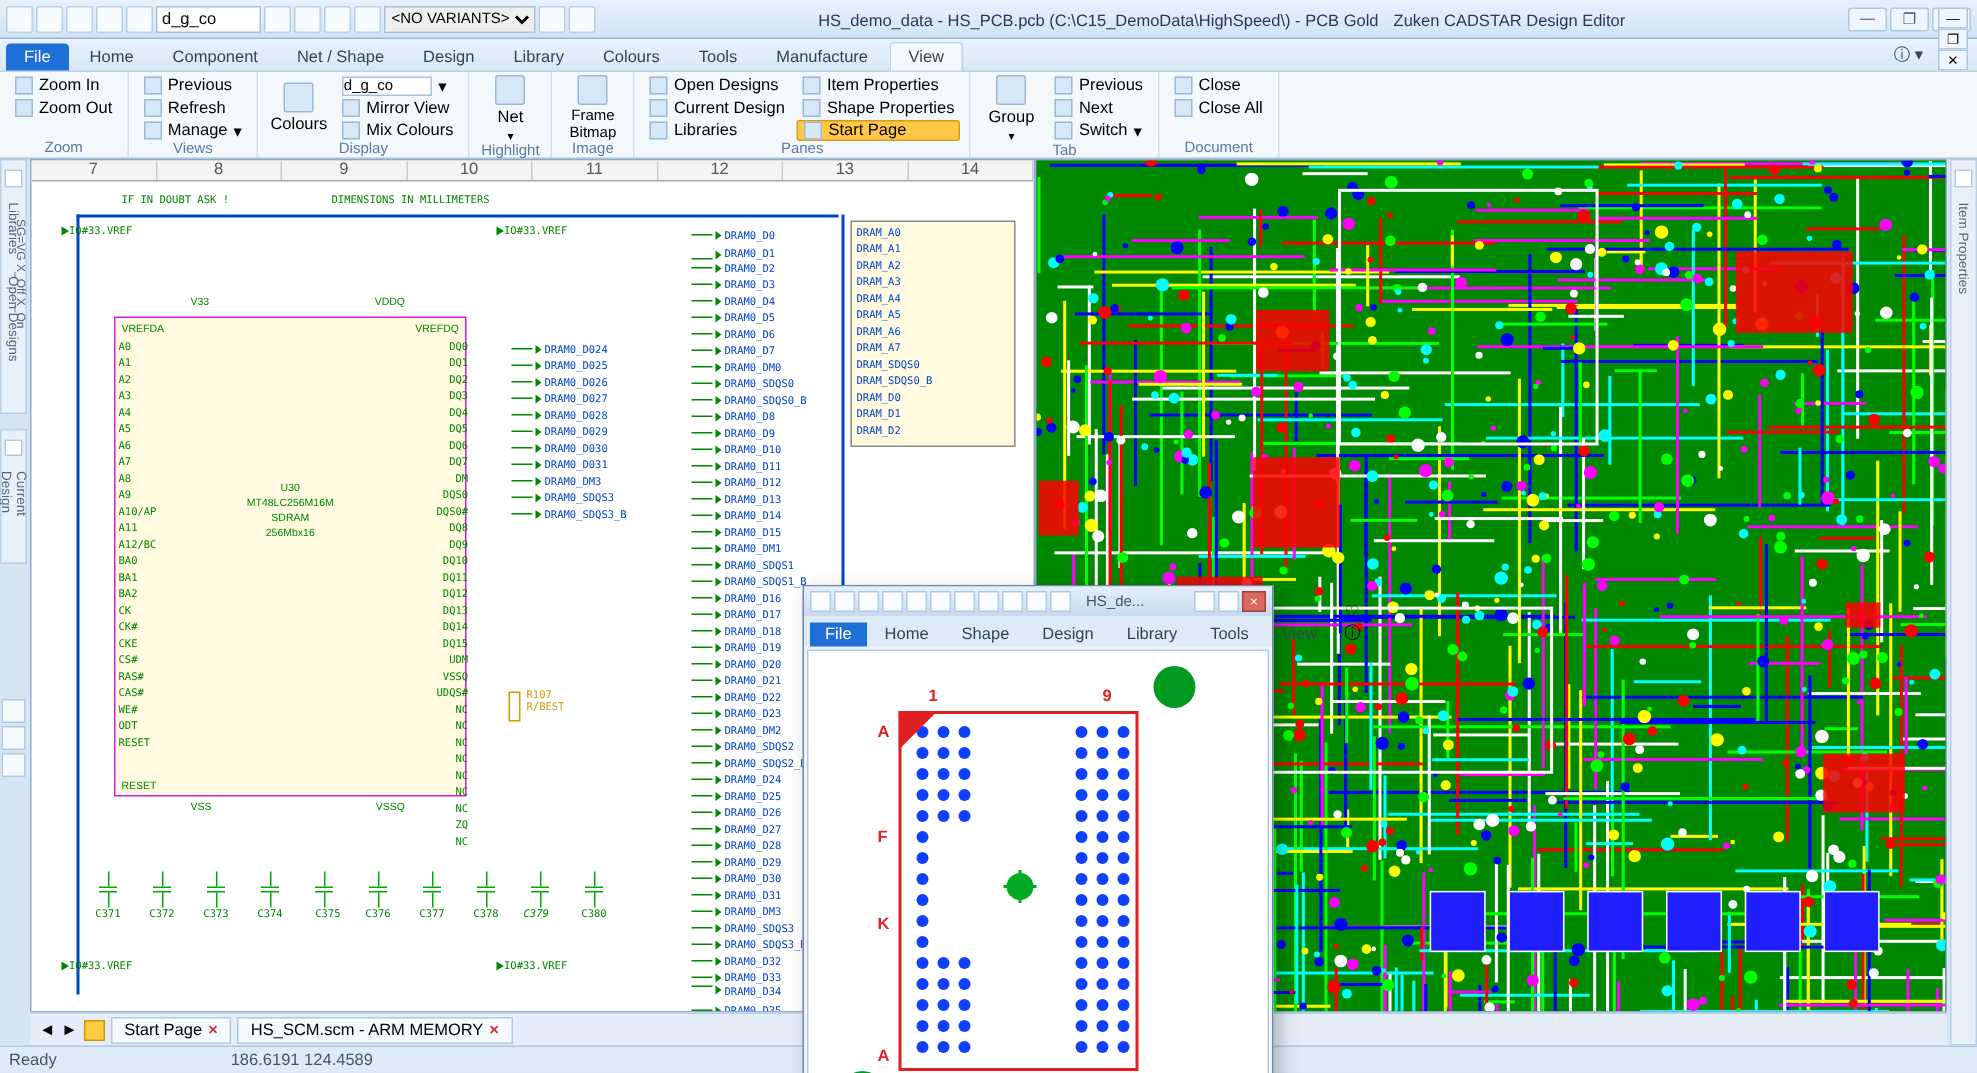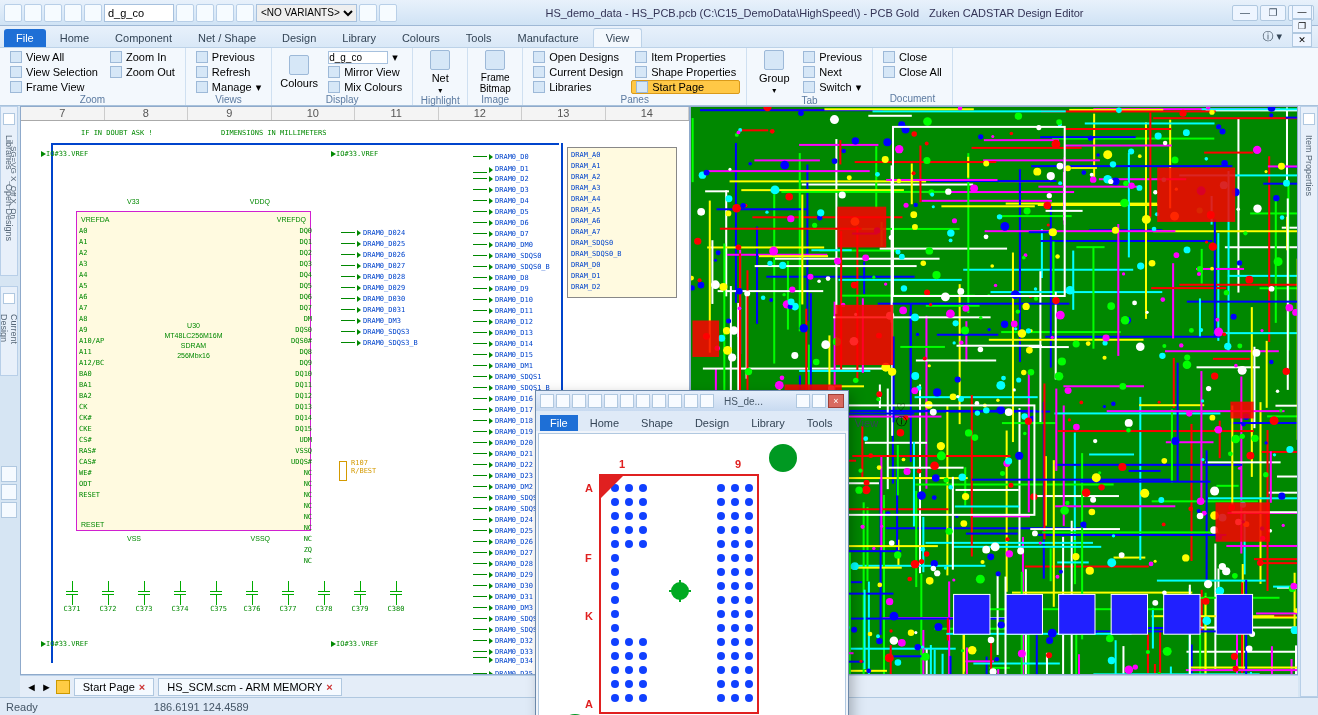--- a/index.html
+++ b/index.html
@@ -143,34 +143,20 @@
   <div class="winctl" style="margin-right:6px;">
     <div class="btn" style="width:20px;height:14px;background:#eef5ff;border:1px solid #b0c8e0;display:flex;align-items:center;justify-content:center;font-size:9px;">—</div>
     <div class="btn" style="width:20px;height:14px;background:#eef5ff;border:1px solid #b0c8e0;display:flex;align-items:center;justify-content:center;font-size:9px;">❐</div>
     <div class="btn" style="width:20px;height:14px;background:#eef5ff;border:1px solid #b0c8e0;display:flex;align-items:center;justify-content:center;font-size:9px;">✕</div>
   </div>
 </div>
 
 <div class="ribbon">
   <div class="group">
     <div class="items">
-      <div class="col">
-        <div class="rowbtn">
-            <div class="ico"></div>
-            <span>View All</span>
-          </div>
-        <div class="rowbtn">
-            <div class="ico"></div>
-            <span>View Selection</span>
-          </div>
-        <div class="rowbtn">
-            <div class="ico"></div>
-            <span>Frame View</span>
-          </div>
-      </div>
       <div class="col">
         <div class="rowbtn">
             <div class="ico"></div>
             <span>Zoom In</span>
           </div>
         <div class="rowbtn">
             <div class="ico"></div>
             <span>Zoom Out</span>
           </div>
       </div>
@@ -478,21 +464,21 @@
               <div style="width:0;height:0;border-top:3px solid transparent;border-bottom:3px solid transparent;border-left:4px solid #008800;"></div>
               <span class="buslabel" style="position:static;">DRAM0_SDQS3</span>
             </div>
             <div style="height: 11px; display: flex; align-items: center; gap: 2px;">
               <div style="width:14px;height:1px;background:#008800;"></div>
               <div style="width:0;height:0;border-top:3px solid transparent;border-bottom:3px solid transparent;border-left:4px solid #008800;"></div>
               <span class="buslabel" style="position:static;">DRAM0_SDQS3_B</span>
             </div>
           </div>
 
-        <div id="buscenter" style="position:absolute;left:452px;top:30px;">
+        <div id="buscenter" style="position:absolute;left:440px;top:30px;">
             <div style="height: 11px; display: flex; align-items: center; gap: 2px;">
               <div style="width:14px;height:1px;background:#008800;"></div>
               <div style="width:0;height:0;border-top:3px solid transparent;border-bottom:3px solid transparent;border-left:4px solid #008800;"></div>
               <span class="buslabel" style="position:static;">DRAM0_D0</span>
             </div>
             <div style="height: 11px; display: flex; align-items: flex-end; gap: 2px;">
               <div style="width:14px;height:1px;background:#008800;"></div>
               <div style="width:0;height:0;border-top:3px solid transparent;border-bottom:3px solid transparent;border-left:4px solid #008800;"></div>
               <span class="buslabel" style="position:static;">DRAM0_D1</span>
             </div>
@@ -795,21 +781,21 @@
               <div style="width:1px;height:10px;background:#0a0;margin:0 auto;"></div>
               <div class="schnote" style="position:static;">C377</div>
             </div>
             <div style="width: 22px; text-align: center;">
               <div style="width:1px;height:10px;background:#0a0;margin:0 auto;"></div>
               <div style="width:12px;height:1px;background:#0a0;margin:0 auto;"></div>
               <div style="width:12px;height:1px;background:#0a0;margin:2px auto 0;"></div>
               <div style="width:1px;height:10px;background:#0a0;margin:0 auto;"></div>
               <div class="schnote" style="position:static;">C378</div>
             </div>
-            <div style="width: 22px; text-align: center;">
+            <div style="width: 22px;  font-style: italic;">
               <div style="width:1px;height:10px;background:#0a0;margin:0 auto;"></div>
               <div style="width:12px;height:1px;background:#0a0;margin:0 auto;"></div>
               <div style="width:12px;height:1px;background:#0a0;margin:2px auto 0;"></div>
               <div style="width:1px;height:10px;background:#0a0;margin:0 auto;"></div>
               <div class="schnote" style="position:static;">C379</div>
             </div>
             <div style="width: 22px; text-align: center;">
               <div style="width:1px;height:10px;background:#0a0;margin:0 auto;"></div>
               <div style="width:12px;height:1px;background:#0a0;margin:0 auto;"></div>
               <div style="width:12px;height:1px;background:#0a0;margin:2px auto 0;"></div>

